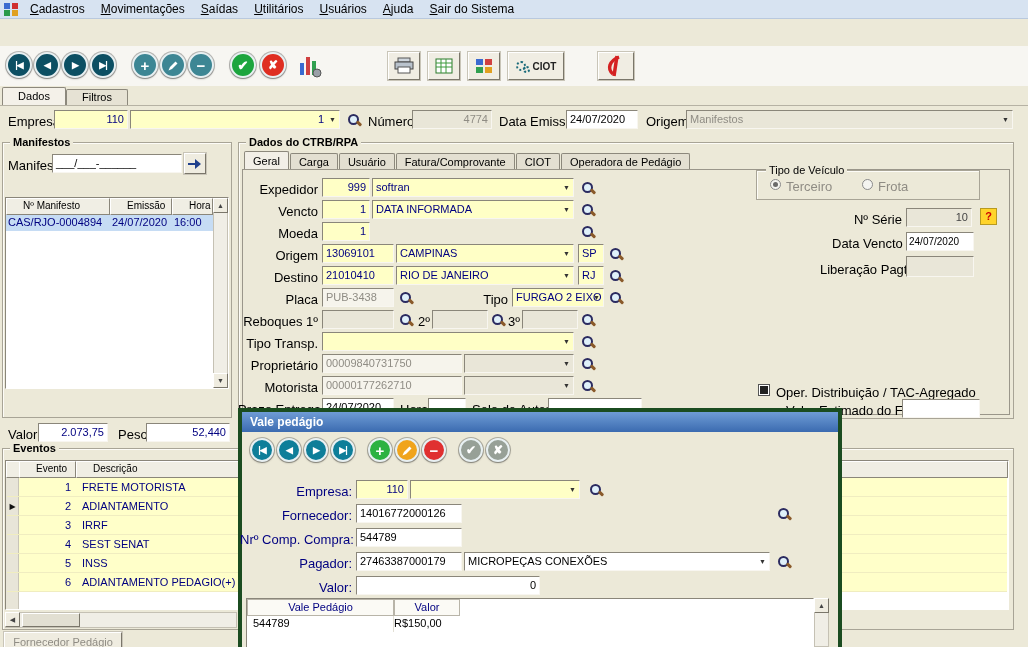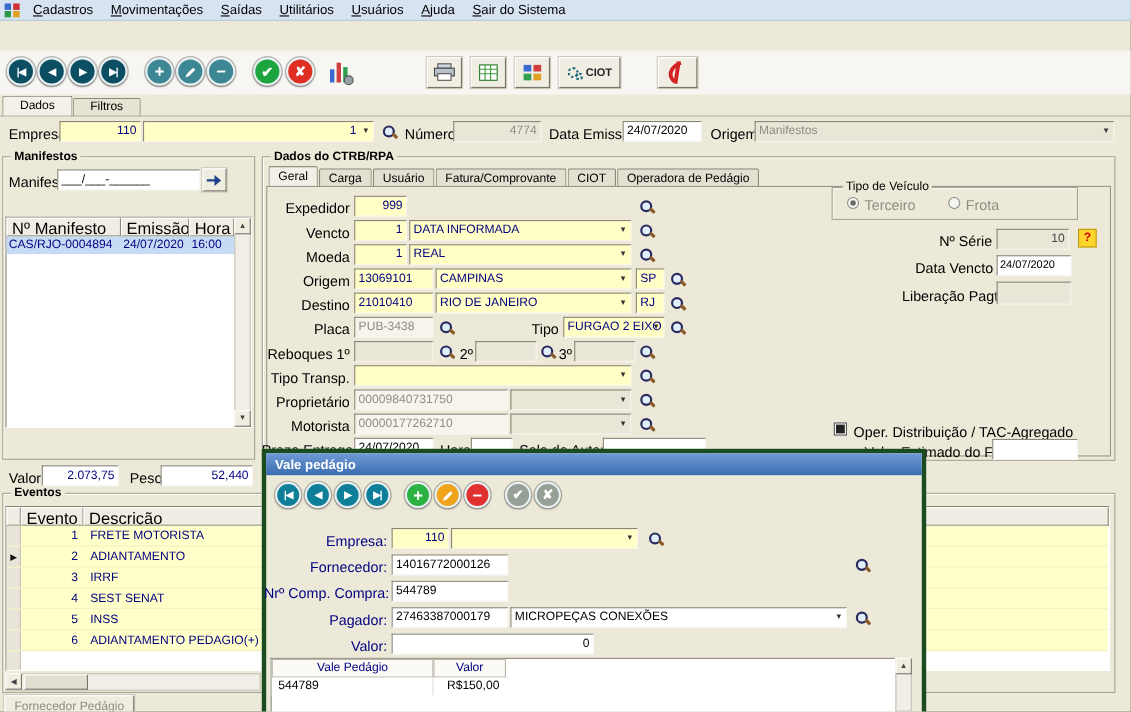--- a/index.html
+++ b/index.html
@@ -72,21 +72,21 @@
 .grpTn{font-weight:normal}
 
 .ttabs{position:absolute;left:244px;top:151px;display:flex;align-items:flex-end}
 .ttab{display:inline-block;border:1px solid #8c887c;border-bottom:none;border-radius:2px 2px 0 0;
       background:#e3dfd1;padding:2px 8px 1px;margin-right:1px;font-size:11px;cursor:pointer}
 .ttab:first-of-type{background:#f2efe7;padding-top:3px;padding-bottom:2px}
 .tcontent{position:absolute;left:242px;top:169px;width:768px;height:246px;border:1px solid #9a968a}
 
 .white{position:absolute;background:#fff;border:1px solid;border-color:#8a867a #fff #fff #8a867a}
 .hdrCell{position:absolute;height:17px;background:#f0eee4;border:1px solid;border-color:#fff #8a867a #8a867a #fff;
-         font-size:15px;padding:1px 4px;overflow:hidden;white-space:nowrap;cursor:default}
+         font-size:10px;padding:1px 16px;overflow:hidden;white-space:nowrap;cursor:default}
 .mrow{display:flex;height:16px;background:#c6dcf4;color:#000080;cursor:pointer}
 .mrow span{overflow:hidden;white-space:nowrap;padding:1px 2px}
 .mc1{width:104px}.mc2{width:62px}.mc3{width:41px}
 .evrow{display:flex;height:19px;background:#ffffc9;color:#000080;border-bottom:1px solid #f0edc0;cursor:pointer}
 .evmark{width:12px;background:#e8e5d8;border-right:1px solid #c8c4b8;font-size:8px;color:#111;
         display:flex;align-items:center;justify-content:center}
 .evnum{width:57px;text-align:right;padding:3px 5px 0 0}
 .evdesc{flex:1;padding:3px 0 0 6px;white-space:nowrap;overflow:hidden}
 
 .sb{position:absolute;background:#f0eee6;border:1px solid #c5c1b4}
@@ -106,21 +106,21 @@
 .raisedBtn.disabled{color:#8f8c84;cursor:default}
 
 .modal{position:absolute;left:238px;top:408px;width:604px;height:280px;background:#ece9d8;border:4px solid #1b4c20}
 .mtitle{position:absolute;left:242px;top:412px;width:596px;height:20px;
         background:linear-gradient(180deg,#6f9cd6 0%,#3b6bb0 100%);color:#fff;font-weight:bold;
         font-size:12px;padding:3px 0 0 8px;cursor:move}
 .mhdrCell{position:absolute;height:17px;background:#fbfaf5;border:1px solid #b8b4a8;font-size:11px;
           color:#000080;text-align:center;padding:1px 2px;overflow:hidden;cursor:default}
 .vprow{display:flex;height:16px;background:#fff;color:#000}
 .vpc1{width:147px;padding:1px 0 0 6px;border-right:1px solid #e2dfd4}
-.vpc2{width:66px;text-align:right;padding:1px 6px 0 0}
+.vpc2{width:66px;text-align:left;padding:1px 6px 0 0}
 </style>
 </head>
 <body>
 
 <div class="app">
 
   <div class="menubar">
     <span style="margin:0 4px 0 2px;display:inline-flex">
       <svg width="14" height="13">
           <rect x="0" y="0" width="6" height="6" fill="#3a6ad0"></rect>
@@ -245,30 +245,30 @@
       <span class="ttab">Carga</span>
       <span class="ttab">Usuário</span>
       <span class="ttab">Fatura/Comprovante</span>
       <span class="ttab">CIOT</span>
       <span class="ttab">Operadora de Pedágio</span>
     </div>
   <div class="tcontent"></div>
 
   <span class="L Lr" style="left:238px;top:182px;width:80px">Expedidor</span>
   <div class="fld y num" style="left:322px;top:178px;width:48px">999</div>
+  <div class="fld y combo" style="left:372px;top:178px;width:202px"><span>softran</span><span class="arr">▼</span></div>
   <span class="mag" style="left:580px;top:180px"></span>
 
   <span class="L Lr" style="left:238px;top:204px;width:80px">Vencto</span>
   <div class="fld y num" style="left:322px;top:200px;width:48px">1</div>
   <div class="fld y combo" style="left:372px;top:200px;width:202px"><span>DATA INFORMADA</span><span class="arr">▼</span></div>
   <span class="mag" style="left:580px;top:202px"></span>
 
   <span class="L Lr" style="left:238px;top:226px;width:80px">Moeda</span>
   <div class="fld y num" style="left:322px;top:222px;width:48px">1</div>
-  <div class="fld y combo" style="left:372px;top:222px;width:202px"><span>REAL</span><span class="arr">▼</span></div>
   <span class="mag" style="left:580px;top:224px"></span>
 
   <span class="L Lr" style="left:238px;top:248px;width:80px">Origem</span>
   <div class="fld y" style="left:322px;top:244px;width:72px">13069101</div>
   <div class="fld y combo" style="left:396px;top:244px;width:178px"><span>CAMPINAS</span><span class="arr">▼</span></div>
   <div class="fld y" style="left:578px;top:244px;width:26px">SP</div>
   <span class="mag" style="left:608px;top:246px"></span>
 
   <span class="L Lr" style="left:238px;top:270px;width:80px">Destino</span>
   <div class="fld y" style="left:322px;top:266px;width:72px">21010410</div>

